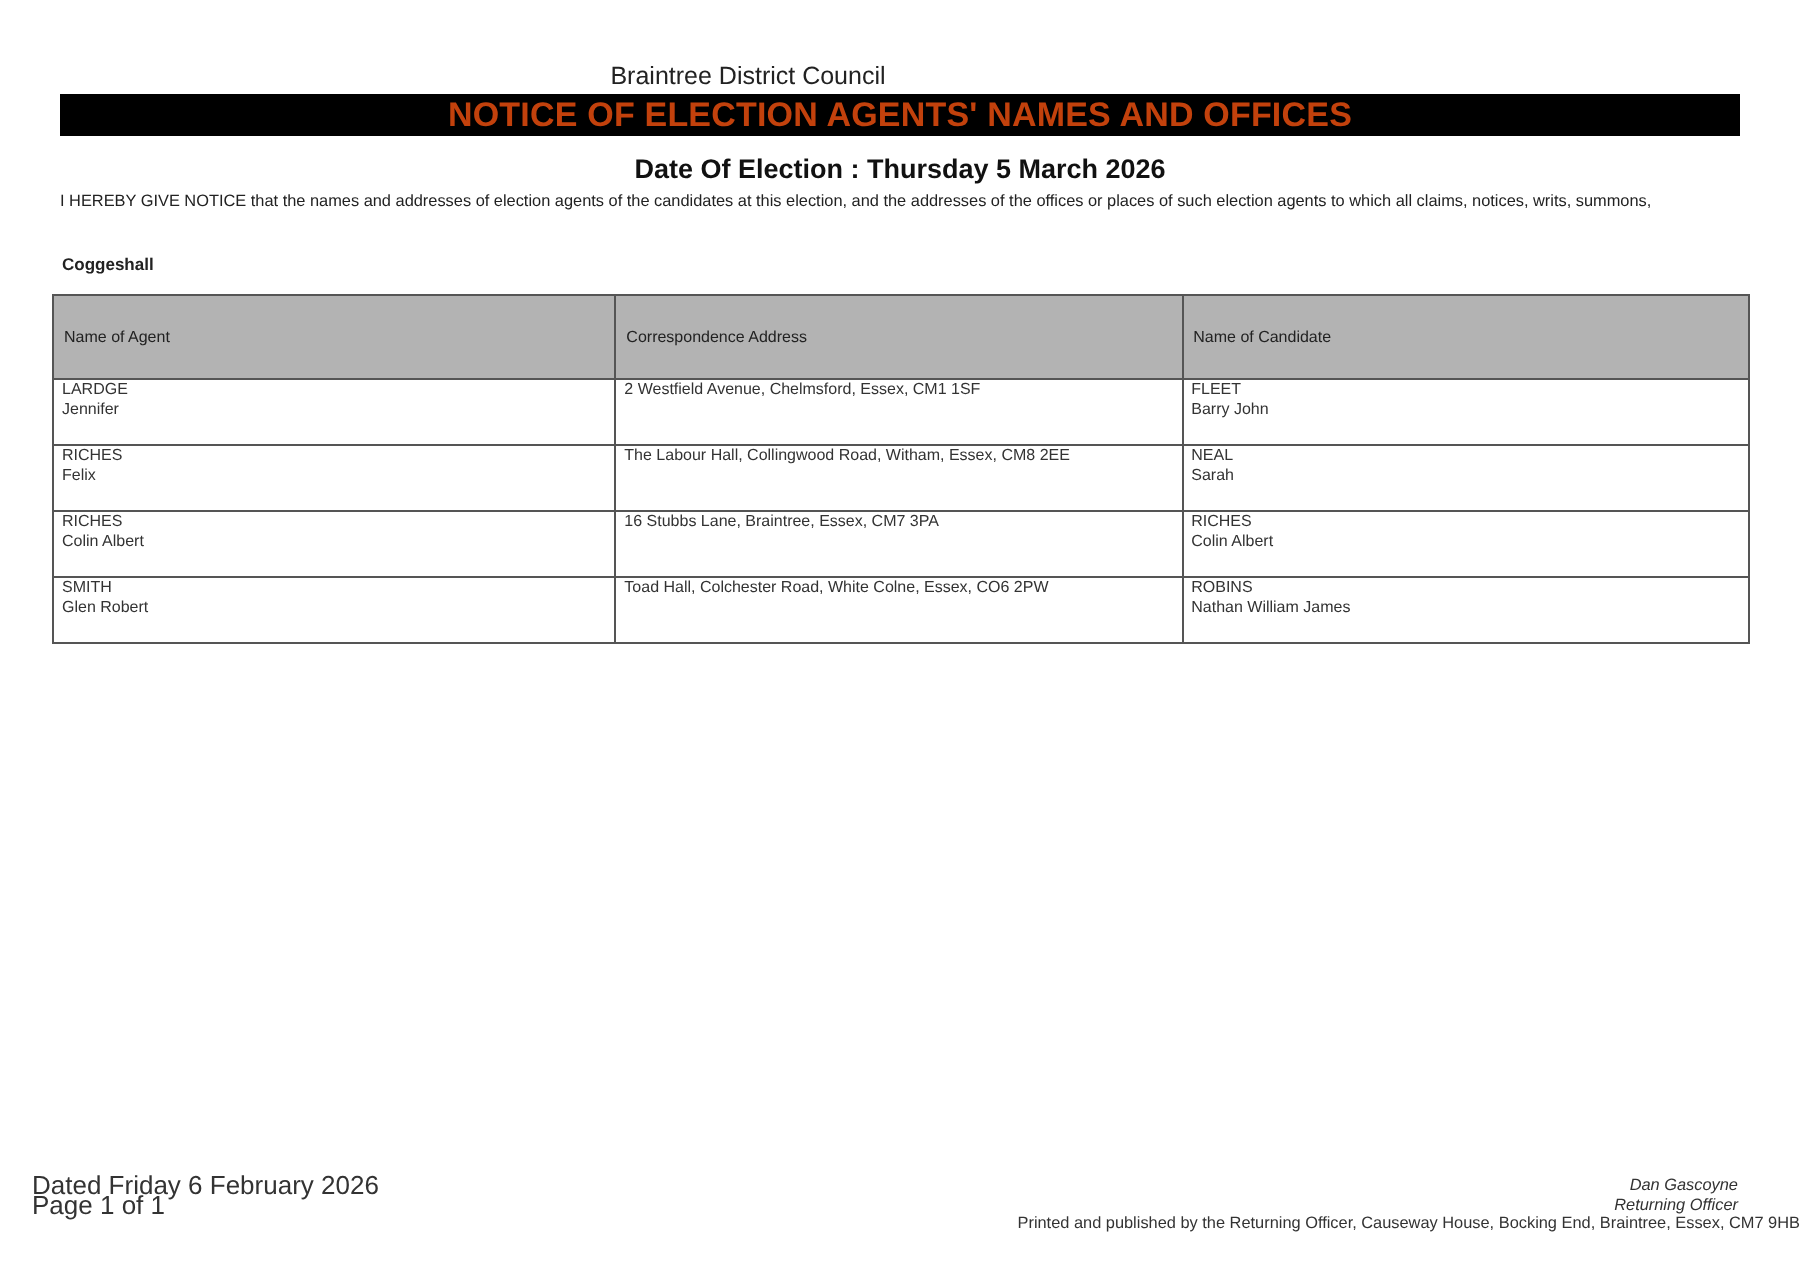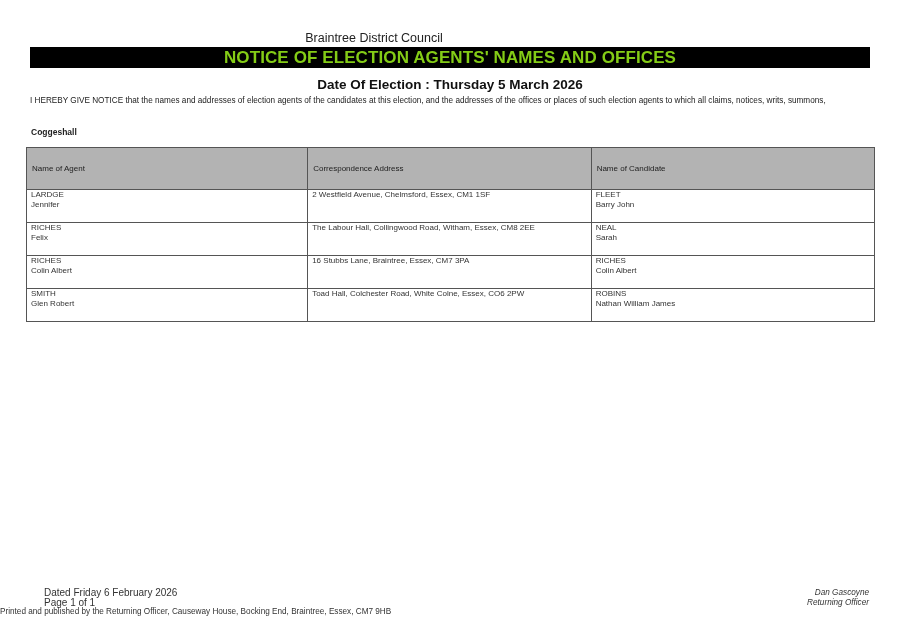--- a/index.html
+++ b/index.html
@@ -1,40 +1,40 @@
 <!DOCTYPE html>
 <html><head>
 <meta charset="utf-8">
 <style>
   html, body { margin: 0; padding: 0; background: #ffffff; }
   body { width: 900px; height: 631px; position: relative; overflow: hidden;
          font-family: "Liberation Sans", sans-serif; color: #1a1a1a; }
   .council { position: absolute; top: 31px; left: 4px; width: 740px; text-align: center;
              font-size: 12.5px; color: #222; }
   .banner { position: absolute; top: 47px; left: 30px; width: 840px; height: 21px;
-            background: #000; color: #84cc16; text-align: center; font-weight: bold;
+            background: #000; color: #c2410c; text-align: center; font-weight: bold;
             font-size: 17px; line-height: 21px; letter-spacing: 0.1px; }
   .election-date { position: absolute; top: 77px; left: 0; width: 900px; text-align: center;
                    font-weight: bold; font-size: 13.5px; color: #111; }
   .notice { position: absolute; top: 95px; left: 30px; width: 845px; font-size: 8.2px;
             line-height: 11px; color: #222; }
   .notice .indent { padding-left: 12px; display: block; }
   .ward { position: absolute; top: 127px; left: 31px; font-size: 8.5px; font-weight: bold; color: #222; }
   table.agents { position: absolute; top: 147px; left: 26px; width: 849px;
                  border-collapse: collapse; font-size: 8px; color: #333; }
   table.agents th { background: #b3b3b3; text-align: left; font-weight: normal;
                     border: 1px solid #555; padding: 15px 5px; height: 11px; line-height: 11px; color: #222; }
   table.agents td { border: 1px solid #555; vertical-align: top; padding: 0 4px; height: 32px;
                     line-height: 10px; }
   table.agents td .line { display: block; }
   .col1 { width: 282px; } .col2 { width: 283px; } .col3 { width: 284px; }
-  .footer-left { position: absolute; top: 588px; left: 44px; font-size: 10px; line-height: 10px; color: #333; }
+  .footer-left { position: absolute; top: 588px; left: 16px; font-size: 13px; line-height: 10px; color: #333; }
   .footer-right { position: absolute; top: 588px; right: 31px; font-size: 8.2px; line-height: 10px;
                   text-align: right; color: #333; font-style: italic; }
-  .footer-center { position: absolute; top: 607px; left: 0; width: 900px; text-align: left;
+  .footer-center { position: absolute; top: 607px; left: 0; width: 900px; text-align: right;
                    font-size: 8.2px; color: #333; }
 </style>
 </head>
 <body>
 
 <div class="council">Braintree District Council</div>
 <div class="banner">NOTICE OF ELECTION AGENTS' NAMES AND OFFICES</div>
 <div class="election-date">Date Of Election : Thursday 5 March 2026</div>
 <div class="notice">
   <span>I HEREBY GIVE NOTICE that the names and addresses of election agents of the candidates at this election, and the addresses of the offices or places of such election agents to which all claims, notices, writs, summons,</span>

